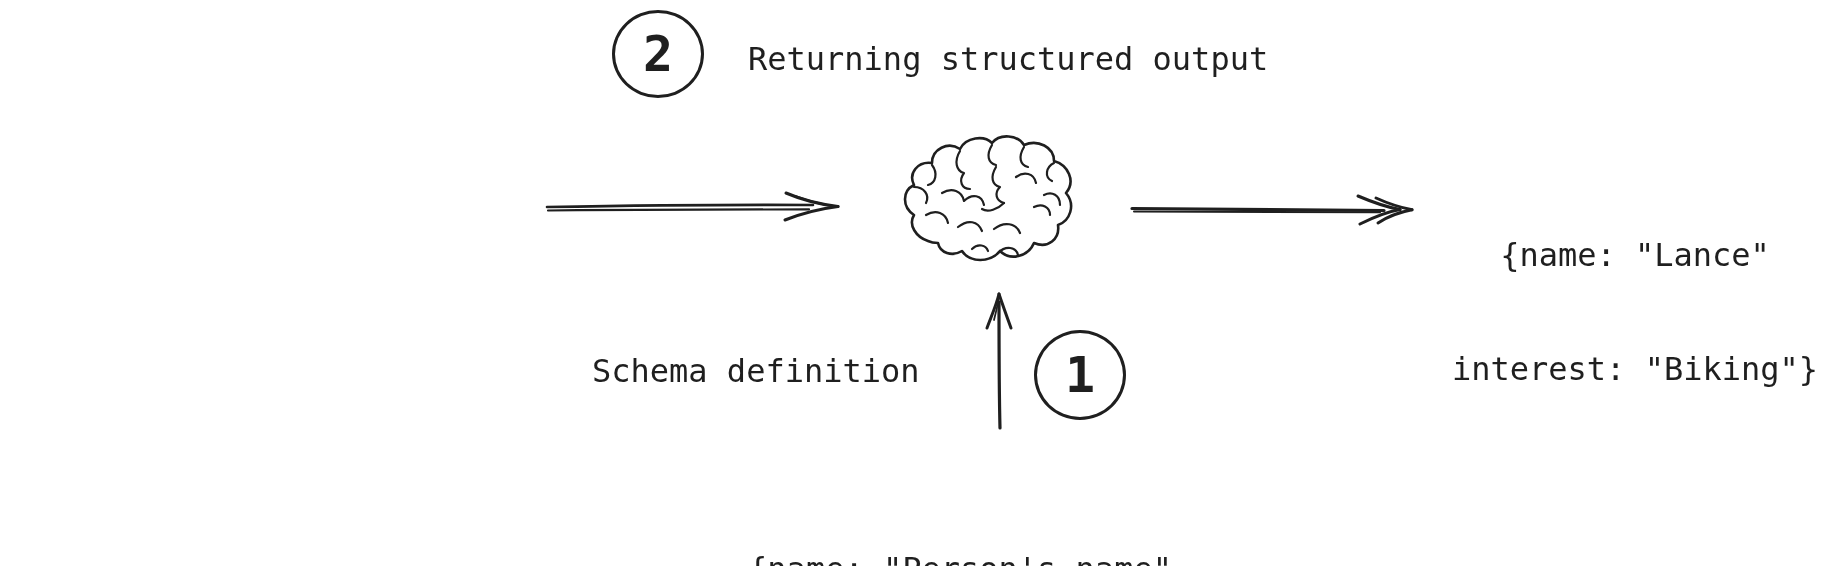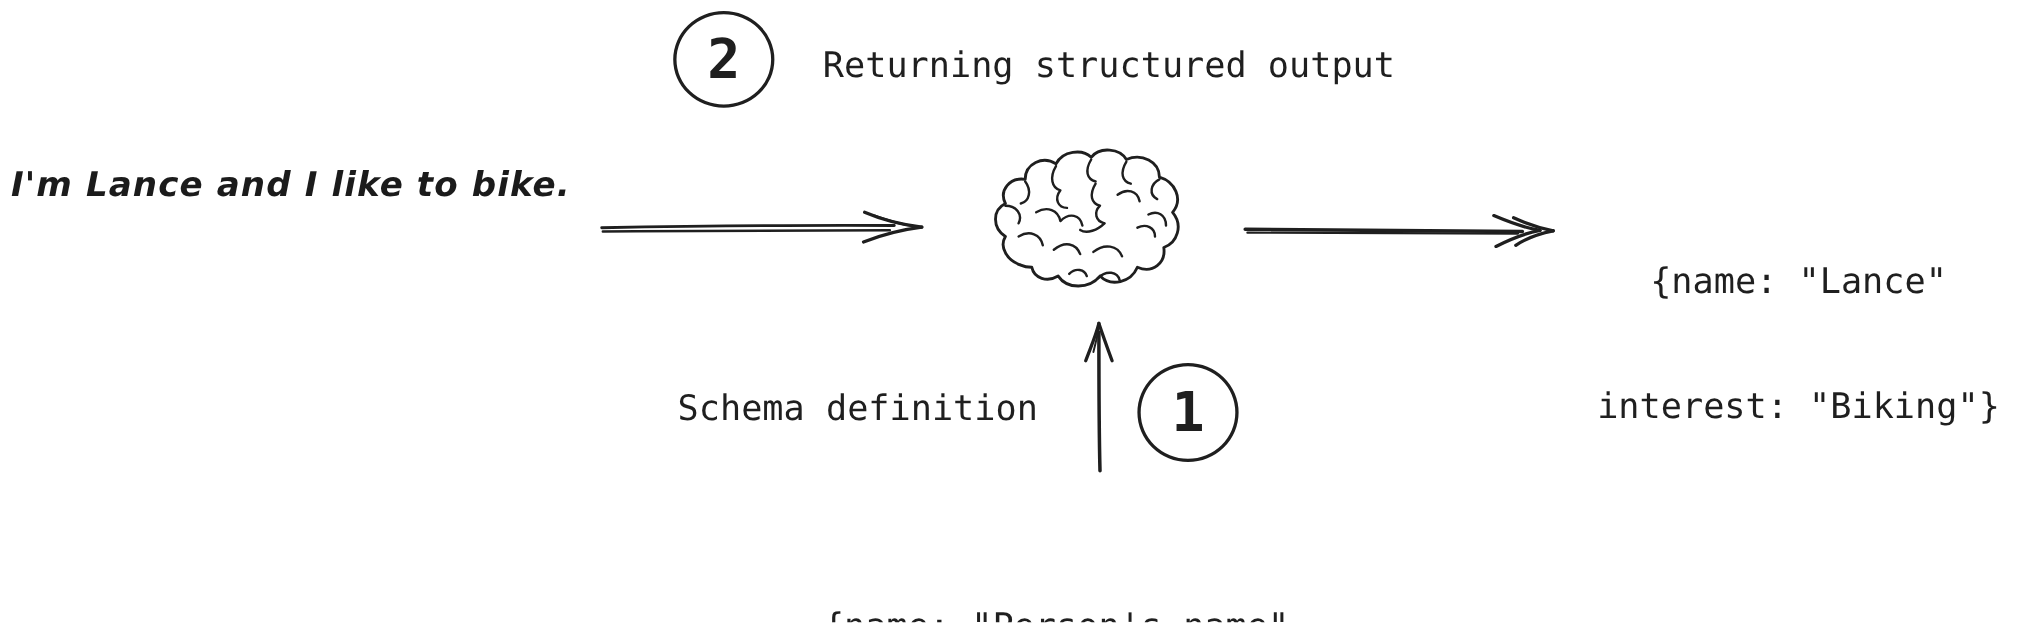--- a/index.html
+++ b/index.html
@@ -41,21 +41,21 @@
   
   .mono{
     font-family:"DejaVu Sans Mono","Liberation Mono",monospace;
     font-weight:normal;
     font-size:32px;
     line-height:38px;
     color:var(--ink);
     white-space:pre;
   }
   .title{left:748px;top:40px;}
-  .schema-label{left:616px;top:352px;text-align:center;}
+  .schema-label{left:592px;top:352px;text-align:center;}
   .code-block{text-align:center;}
   .output-block{left:1385px;top:160px;width:500px;}
   .schema-block{left:640px;top:474px;width:640px;}
 
   
   .handwritten{
     left:10px;top:150px;
     font-family:"DejaVu Sans",cursive;
     font-style:italic;
     font-weight:bold;
@@ -75,21 +75,20 @@
 </head>
 <body>
 
 <div class="canvas">
 
   <div class="badge badge-2 abs">
     <span>2</span>
   </div>
   <div class="mono title abs">Returning structured output</div>
 
-  <div class="handwritten abs">I'm Lance and I like to bike.</div>
 
   <svg class="abs" style="left:545px;top:190px;" width="300" height="32" viewBox="0 0 300 32">
     <path d="M2 17 C 90 15.5, 180 14.5, 268 15" stroke-width="2.6"></path>
     <path d="M3 20.5 C 92 19.5, 182 19, 264 19.3" stroke-width="2.2"></path>
     <path d="M241 3 C 255 9, 272 14, 293 16.5" stroke-width="3"></path>
     <path d="M293 16.5 C 273 19, 254 24.5, 240 30" stroke-width="3"></path>
     <path d="M250 6 C 262 10.5, 276 14.5, 290 16.2" stroke-width="2"></path>
   </svg>
 
   <svg class="abs" style="left:898px;top:133px;" width="180" height="150" viewBox="0 0 180 150">

